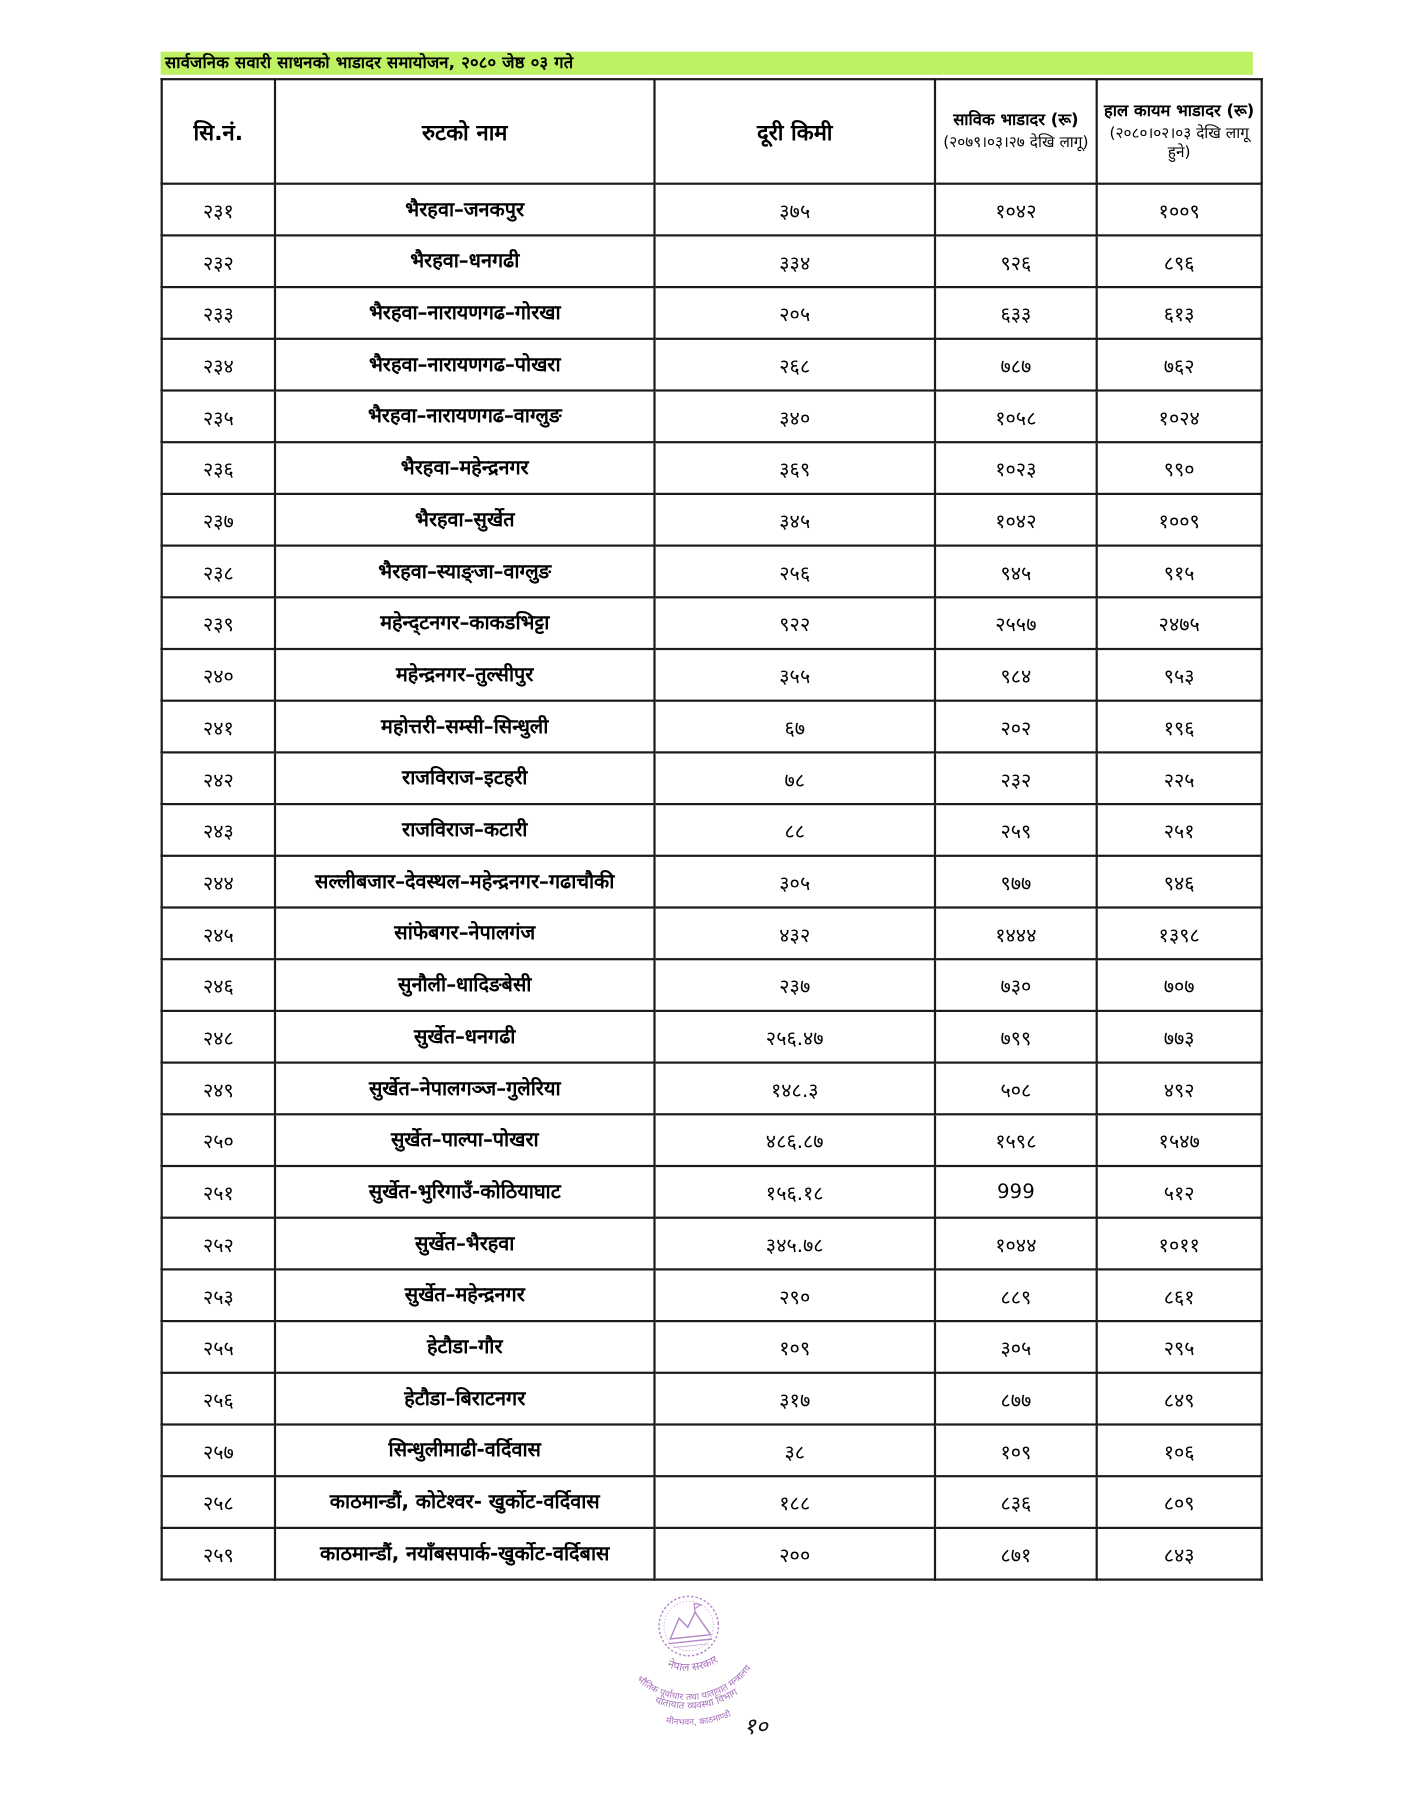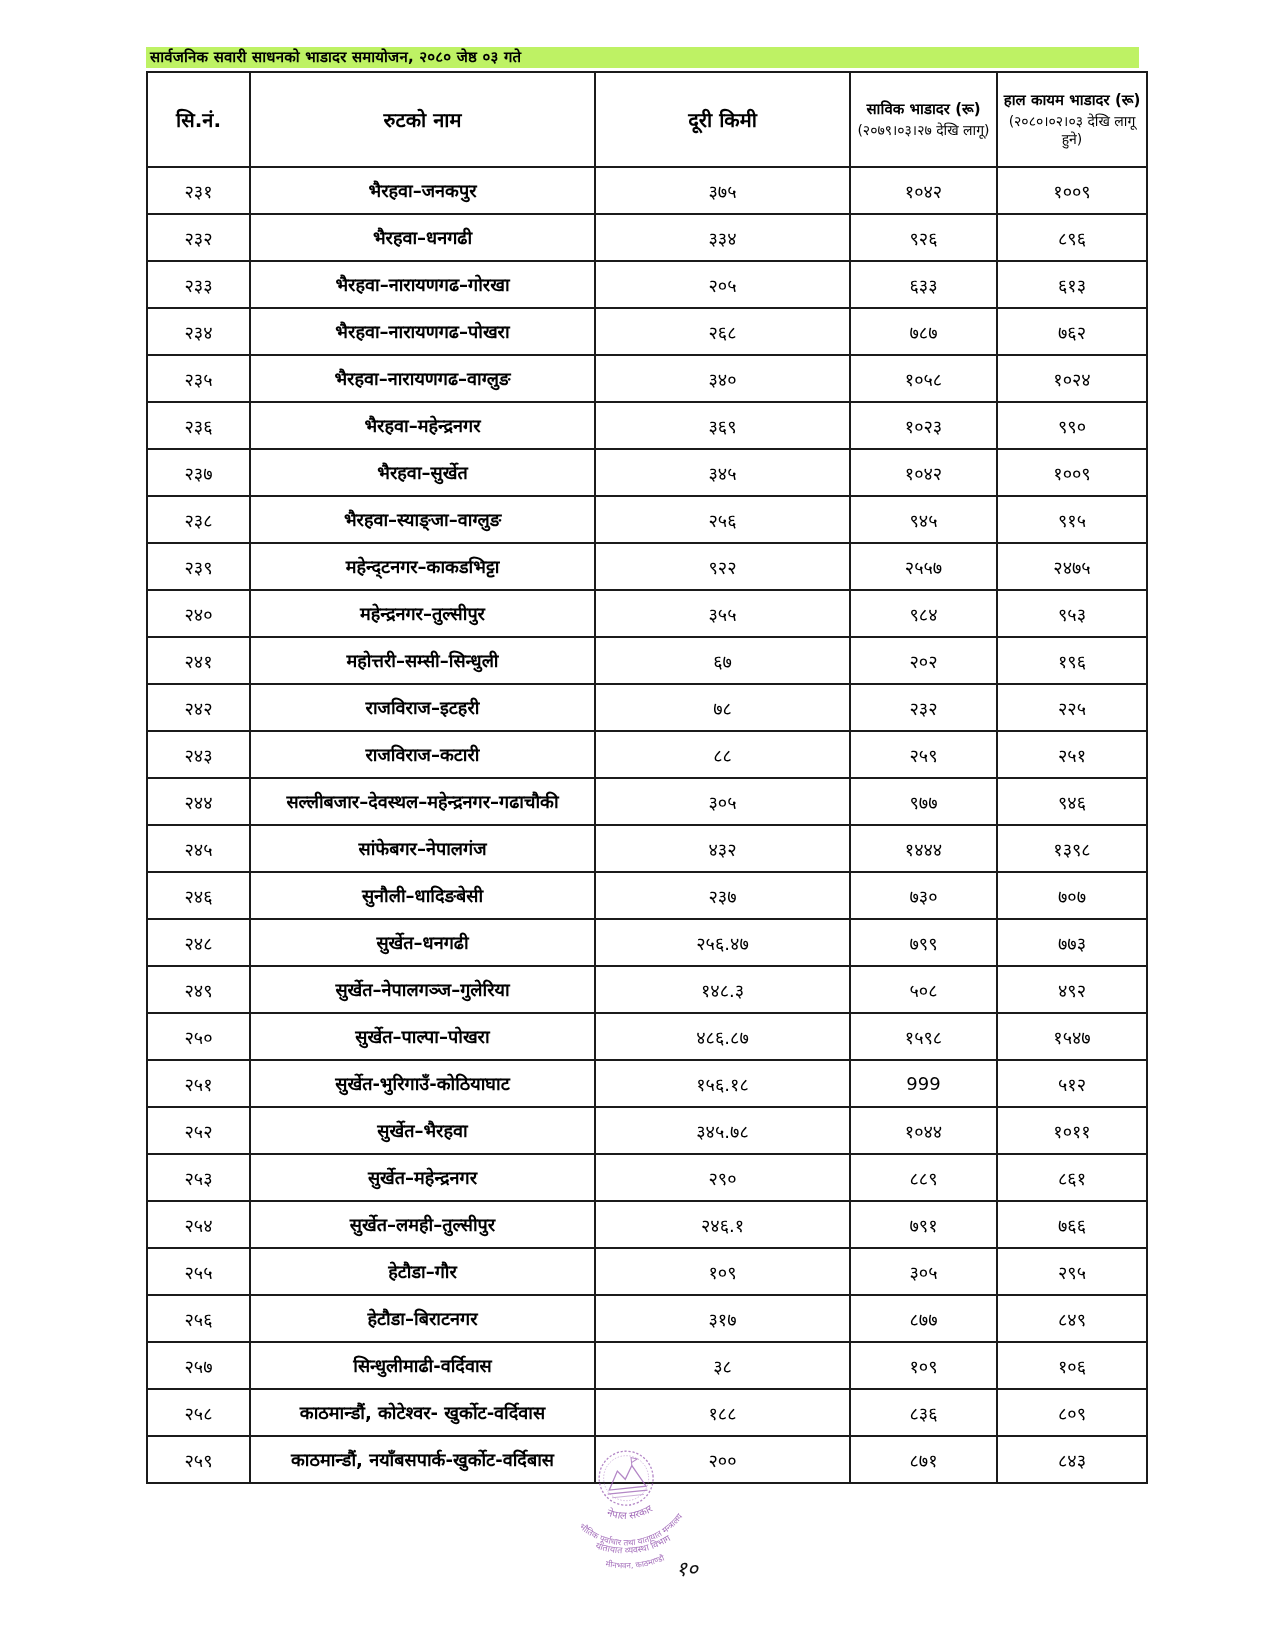--- a/index.html
+++ b/index.html
@@ -212,27 +212,20 @@
         <td>१०११</td>
       </tr>
       <tr>
         <td>२५३</td>
         <td class="route">सुर्खेत–महेन्द्रनगर</td>
         <td>२९०</td>
         <td>८८९</td>
         <td>८६१</td>
       </tr>
       <tr>
-        <td>२५४</td>
-        <td class="route">सुर्खेत–लमही–तुल्सीपुर</td>
-        <td>२४६.१</td>
-        <td>७९१</td>
-        <td>७६६</td>
-      </tr>
-      <tr>
         <td>२५५</td>
         <td class="route">हेटौडा–गौर</td>
         <td>१०९</td>
         <td>३०५</td>
         <td>२९५</td>
       </tr>
       <tr>
         <td>२५६</td>
         <td class="route">हेटौडा–बिराटनगर</td>
         <td>३१७</td>

